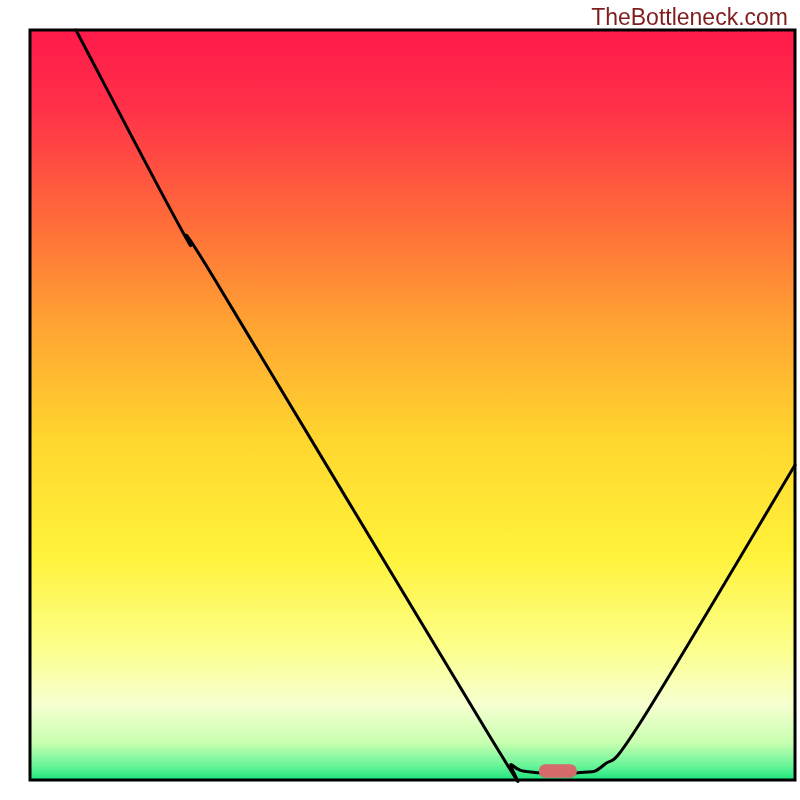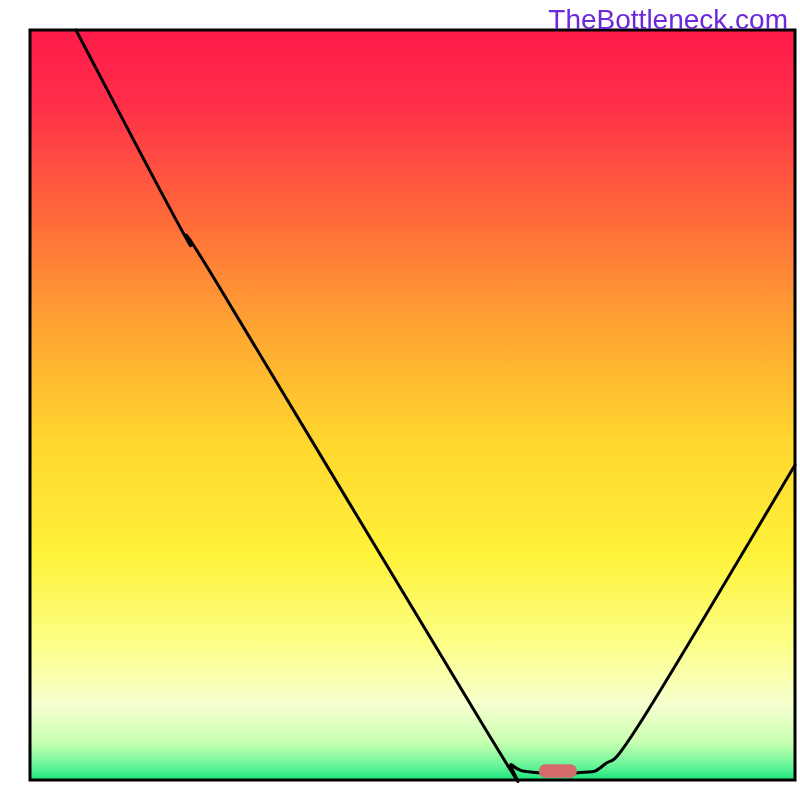--- a/index.html
+++ b/index.html
@@ -12,22 +12,22 @@
   }
   .chart-container {
     position: relative;
     width: 800px;
     height: 800px;
   }
   .watermark {
     position: absolute;
     top: 4px;
     right: 12px;
-    font-size: 28px;
-    color: #6d28d9;
+    font-size: 23px;
+    color: #7f1d1d;
     font-weight: 500;
     z-index: 10;
   }
   svg {
     display: block;
   }
 </style>
 </head>
 <body>
 

